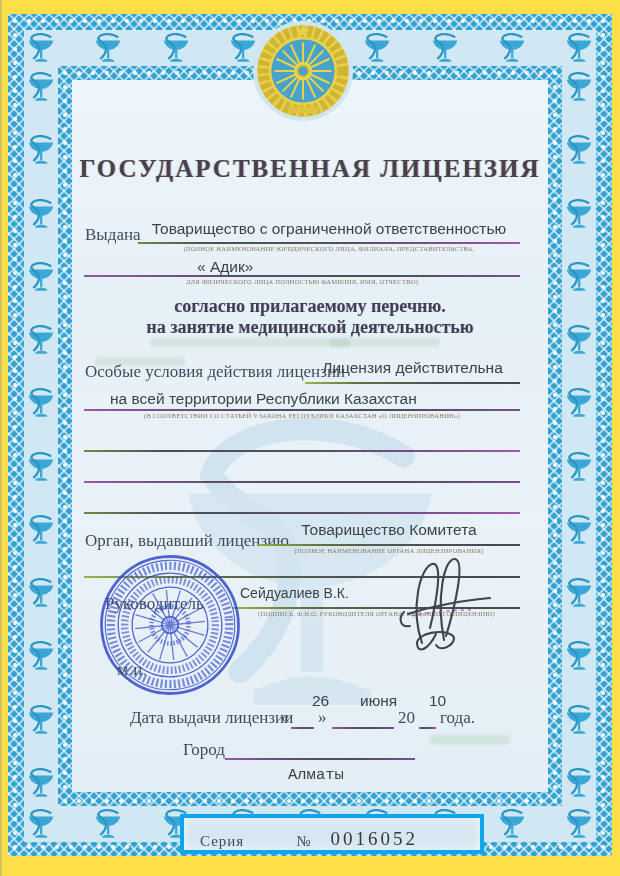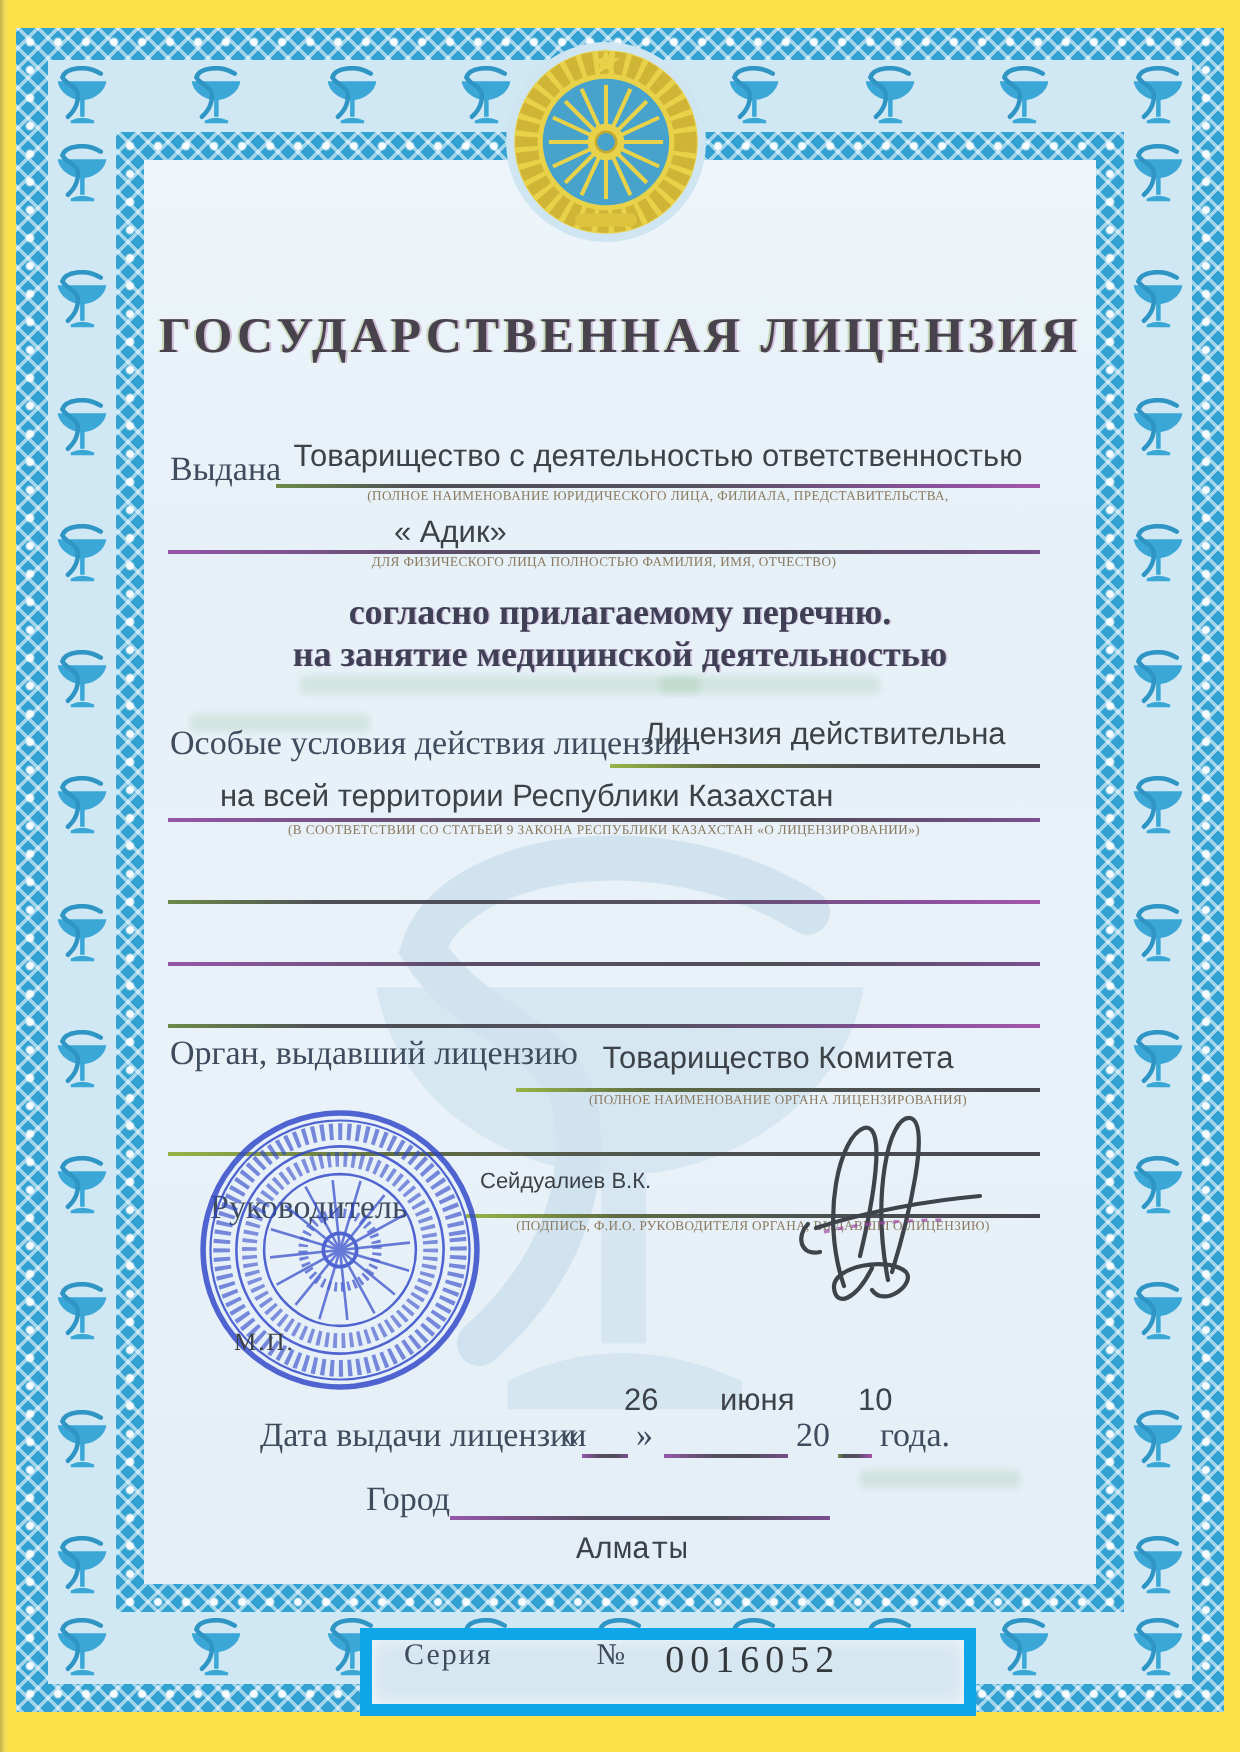--- a/index.html
+++ b/index.html
@@ -52,22 +52,22 @@
   .ghost{position:absolute;height:9px;z-index:4;background:rgba(110,170,110,.17);filter:blur(1.5px);border-radius:3px;}
 
   
   .stamp{position:absolute;left:96px;top:551px;z-index:6;opacity:.82;transform:rotate(-6deg);}
   .mp{position:absolute;left:117px;top:664px;z-index:7;font-size:12.5px;color:#3a3f46;letter-spacing:1px;}
   .signature{position:absolute;left:392px;top:548px;z-index:6;}
   .emblem{position:absolute;left:252px;top:20px;z-index:8;}
 
   
   .serial-box{position:absolute;left:180px;top:814px;width:296px;height:32px;z-index:5;
-     background:#d7e7f1;border:6px solid #0ea5e9;box-shadow:inset 0 0 8px rgba(255,255,255,.7);
-     display:flex;align-items:flex-start;}
+     background:#d7e7f1;border:4px solid #0ea5e9;box-shadow:inset 0 0 8px rgba(255,255,255,.7);
+     display:flex;align-items:flex-end;}
   .serial-label{font-size:15px;color:#3e4c5e;margin-left:16px;letter-spacing:1px;}
   .serial-sign{font-size:15px;color:#3e4c5e;margin-left:52px;}
   .serial-number{font-family:Liberation Serif, serif;font-size:19px;color:#33383d;
      letter-spacing:3px;margin-left:20px;}
 </style>
 </head>
 <body>
 
 <div class="page">
   <div class="scan-edge"></div>
@@ -375,21 +375,21 @@
     </g>
     <circle cx="50" cy="50" r="9" fill="#e8d24a"></circle>
     <circle cx="50" cy="50" r="5" fill="#47a3cc" stroke="#c8a930" stroke-width="1.2"></circle>
     <polygon points="50,4 51.8,9 57,9 52.8,12 54.4,17 50,14 45.6,17 47.2,12 43,9 48.2,9" fill="#e8d24a"></polygon>
     <rect x="35" y="85" width="30" height="6.5" rx="2.5" fill="#ddc33e"></rect>
   </svg>
 
   <div class="title">ГОСУДАРСТВЕННАЯ ЛИЦЕНЗИЯ</div>
 
   <div class="lab" style="left:85px;top:225px;">Выдана</div>
-  <div class="val ctr" style="left:138px;top:220px;width:382px;">Товарищество с деятельностью ответственностью</div>
+  <div class="val ctr" style="left:138px;top:220px;width:382px;">Товарищество с ограниченной ответственностью</div>
   <div class="fline" style="left:138px;top:242px;width:382px;"></div>
   <div class="cap" style="left:138px;top:245px;width:382px;">(ПОЛНОЕ НАИМЕНОВАНИЕ ЮРИДИЧЕСКОГО ЛИЦА, ФИЛИАЛА, ПРЕДСТАВИТЕЛЬСТВА,</div>
   <div class="val" style="left:197px;top:258px;">« Адик»</div>
   <div class="fline m" style="left:84px;top:275px;width:436px;"></div>
   <div class="cap" style="left:84px;top:278px;width:436px;">ДЛЯ ФИЗИЧЕСКОГО ЛИЦА ПОЛНОСТЬЮ ФАМИЛИЯ, ИМЯ, ОТЧЕСТВО)</div>
 
   <div class="subject">
     <div>согласно прилагаемому перечню.</div>
     <div>на занятие медицинской деятельностью</div>
   </div>
@@ -398,28 +398,28 @@
   <div class="val ctr" style="left:305px;top:359px;width:215px;">Лицензия действительна</div>
   <div class="fline g" style="left:305px;top:382px;width:215px;"></div>
   <div class="val" style="left:110px;top:390px;">на всей территории Республики Казахстан</div>
   <div class="fline m" style="left:84px;top:409px;width:436px;"></div>
   <div class="cap" style="left:84px;top:412px;width:436px;">(В СООТВЕТСТВИИ СО СТАТЬЕЙ 9 ЗАКОНА РЕСПУБЛИКИ КАЗАХСТАН «О ЛИЦЕНЗИРОВАНИИ»)</div>
 
   <div class="fline" style="left:84px;top:450px;width:436px;"></div>
   <div class="fline m" style="left:84px;top:481px;width:436px;"></div>
   <div class="fline" style="left:84px;top:512px;width:436px;"></div>
 
-  <div class="lab" style="left:85px;top:517px;text-align:center;">Орган, выдавший лицензию</div>
+  <div class="lab" style="left:85px;top:531px;text-align:center;">Орган, выдавший лицензию</div>
   <div class="val ctr" style="left:258px;top:521px;width:262px;">Товарищество Комитета</div>
   <div class="fline g" style="left:258px;top:544px;width:262px;"></div>
   <div class="cap" style="left:258px;top:547px;width:262px;">(ПОЛНОЕ НАИМЕНОВАНИЕ ОРГАНА ЛИЦЕНЗИРОВАНИЯ)</div>
   <div class="fline g" style="left:84px;top:576px;width:436px;"></div>
 
   <div class="lab" style="left:85px;top:594px;margin-left:20px;">Руководитель</div>
-  <div class="val" style="left:240px;top:585px;font-size:11px;">Сейдуалиев В.К.</div>
+  <div class="val" style="left:240px;top:585px;font-size:14px;">Сейдуалиев В.К.</div>
   <div class="fline g" style="left:233px;top:607px;width:287px;"></div>
   <div class="cap" style="left:233px;top:610px;width:287px;">(ПОДПИСЬ, Ф.И.О. РУКОВОДИТЕЛЯ ОРГАНА, ВЫДАВШЕГО ЛИЦЕНЗИЮ)</div>
 
   <svg class="signature" width="112" height="118" viewBox="0 0 112 118">
     <g fill="none" stroke="#3f434a" stroke-width="2.1" stroke-linecap="round">
       <path d="M30,95 C18,60 28,20 40,16 C52,13 44,55 38,80"></path>
       <path d="M52,92 C44,50 52,10 63,11 C74,13 62,62 54,88"></path>
       <path d="M16,66 C40,58 74,52 98,50"></path>
       <path d="M44,86 C36,102 26,106 25,96 C24,85 52,80 61,88 C66,94 50,106 44,97"></path>
       <path d="M12,64 C6,70 8,80 18,78"></path>

